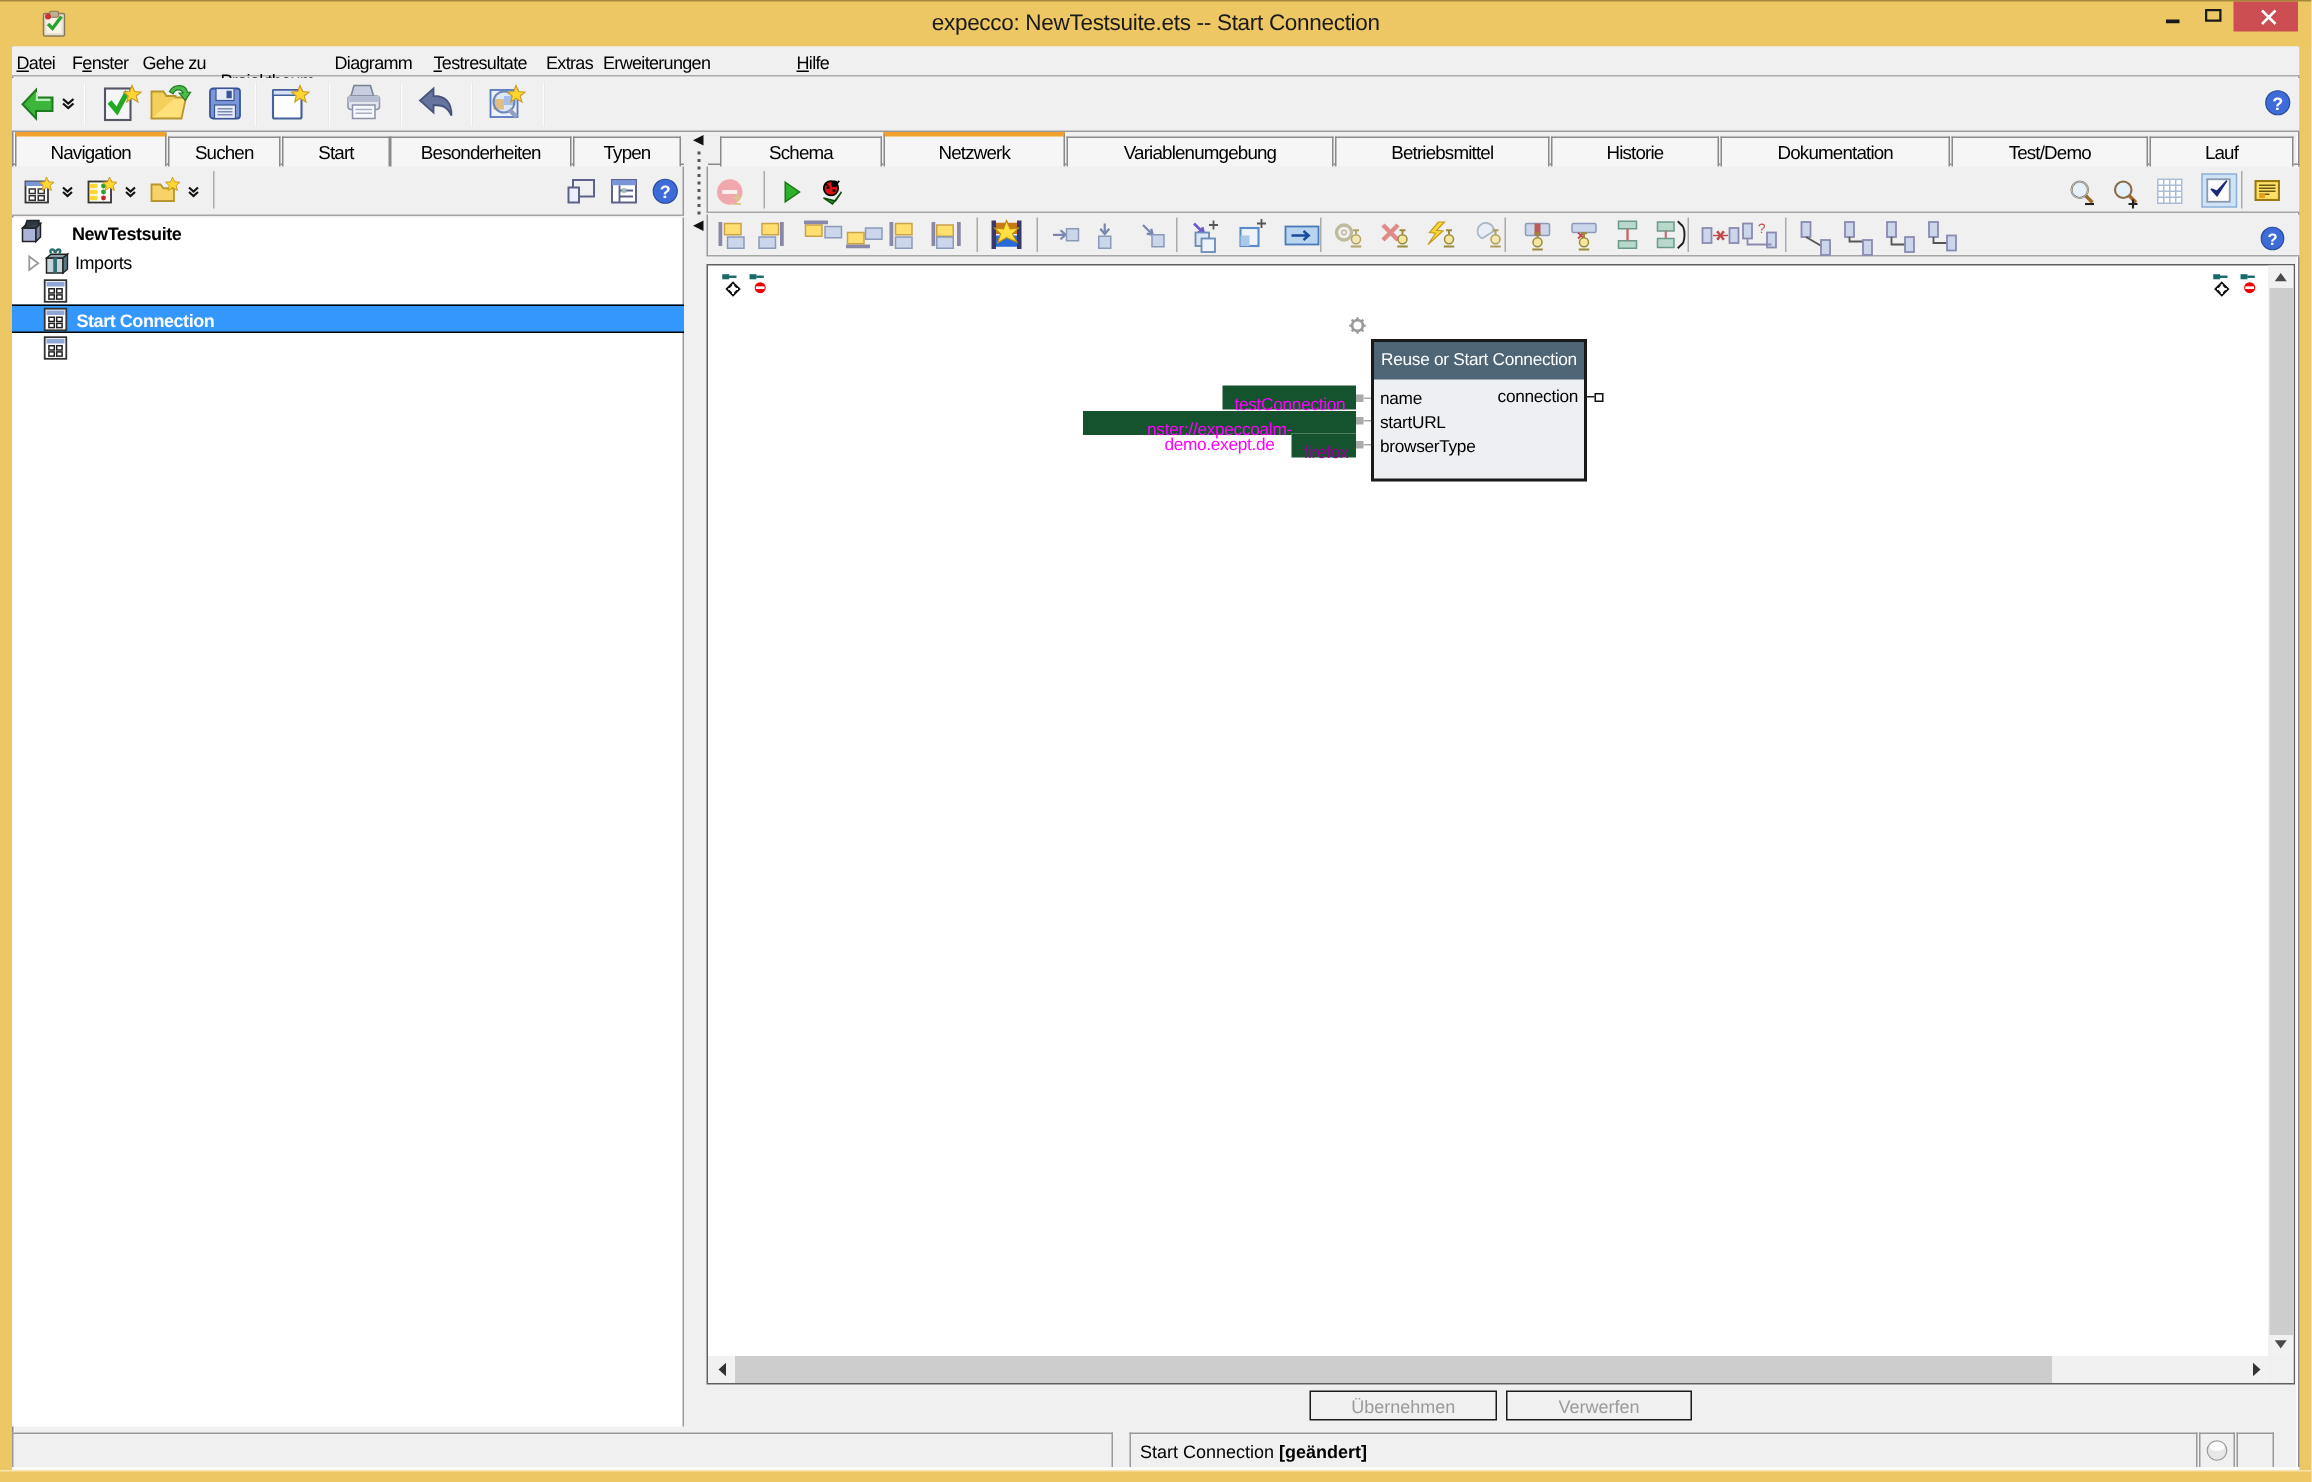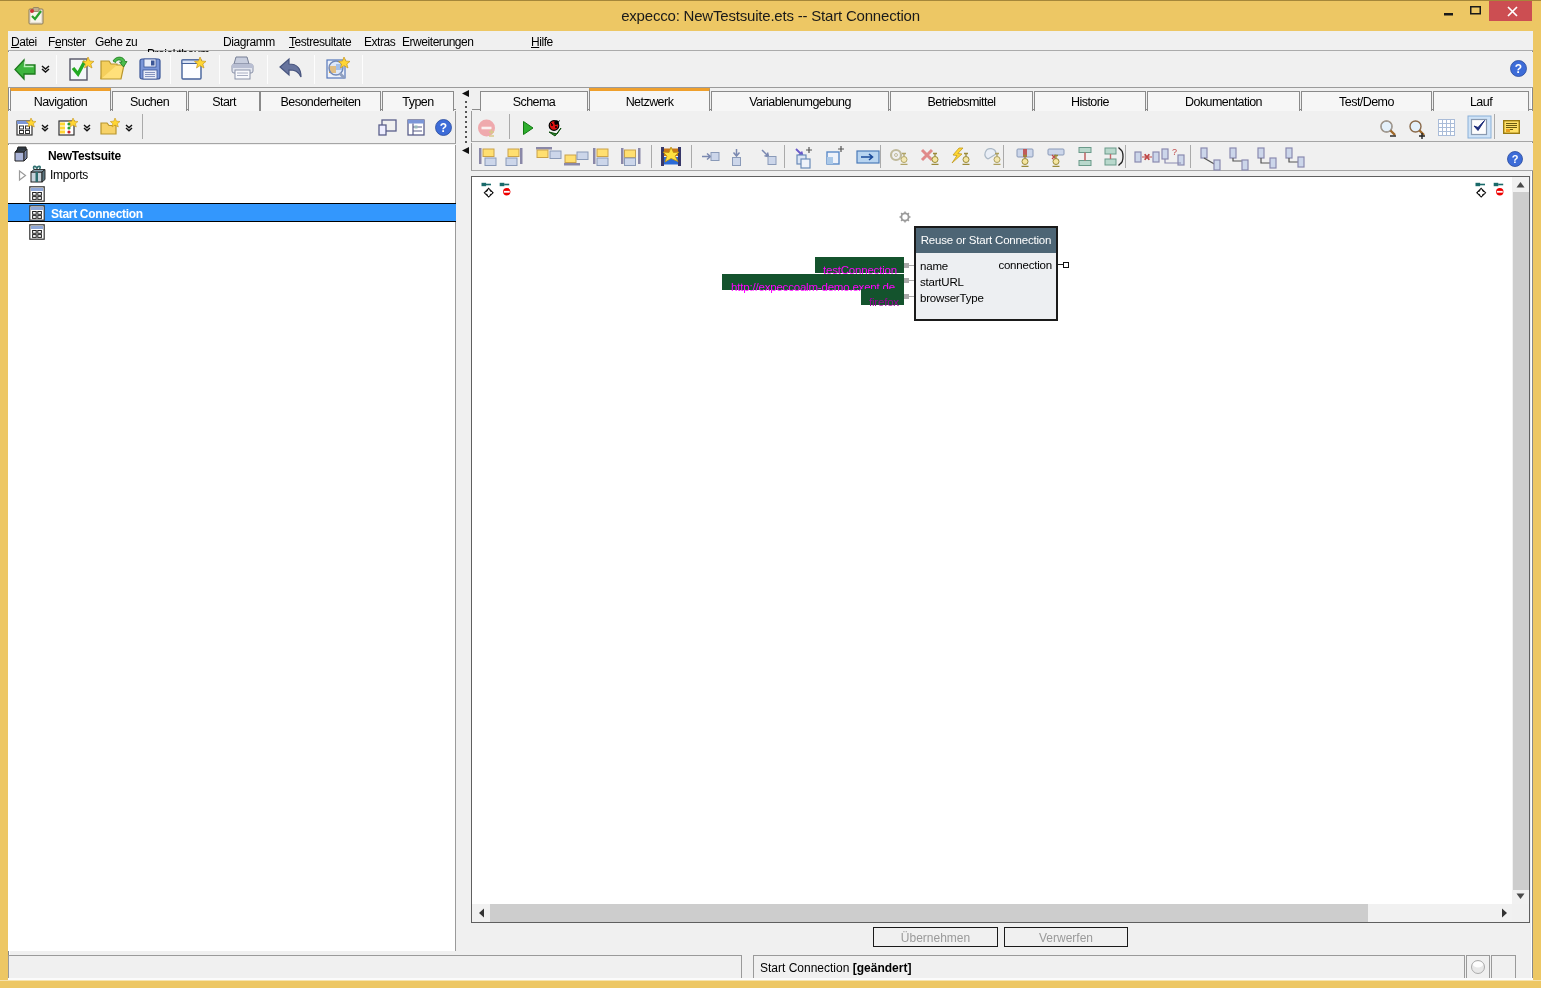--- a/index.html
+++ b/index.html
@@ -557,21 +557,21 @@
 </div>
 <div class="abs nub" style="left:904px;top:263px;"></div>
 <div class="abs nubline" style="left:909px;top:265px;width:5px;"></div>
 <div class="abs nub" style="left:904px;top:278px;"></div>
 <div class="abs nubline" style="left:909px;top:280px;width:5px;"></div>
 <div class="abs nub" style="left:904px;top:294px;"></div>
 <div class="abs nubline" style="left:909px;top:296px;width:5px;"></div>
 <div class="abs nubline" style="left:1058px;top:264px;width:6px;background:#222;"></div>
 <div class="abs" style="left:1063px;top:262px;width:5.5px;height:5.5px;border:1.2px solid #111;background:#fff;"></div>
 <div class="abs vbox" style="left:815px;top:257px;width:89px;">testConnection</div>
-<div class="abs vbox" style="left:722px;top:274px;width:182px;">http://expeccoalm-demo.exept.de</div>
+<div class="abs vbox" style="left:722px;top:274px;width:182px;">nster://expeccoalm-demo.exept.de</div>
 <div class="abs vbox" style="left:861px;top:289px;width:43px;color:#909;">firefox</div>
 <div class="abs btn" style="left:873px;top:927px;width:125px;">Übernehmen</div>
 <div class="abs btn" style="left:1004px;top:927px;width:124px;">Verwerfen</div>
 <div class="abs scell" style="left:8px;top:955px;width:734px;"></div>
 <div class="abs scell" style="left:753px;top:955px;width:712px;">
     <span style="position:absolute;left:6px;top:5px;font-size:12px;">Start Connection <b>[geändert]</b></span>
   </div>
 <div class="abs scell" style="left:1466px;top:955px;width:24px;"></div>
 <div class="abs scell" style="left:1491px;top:955px;width:25px;"></div>
 <svg style="left:1471px;top:960px" width="14" height="14">

